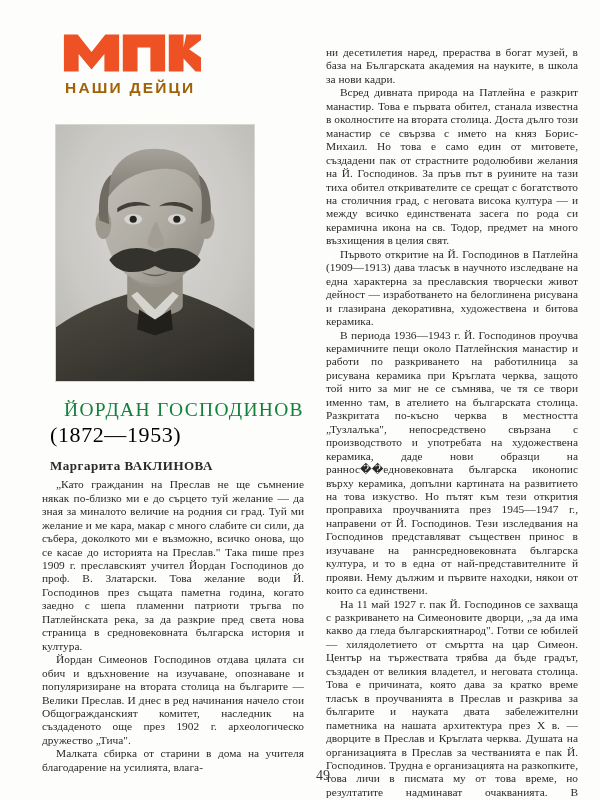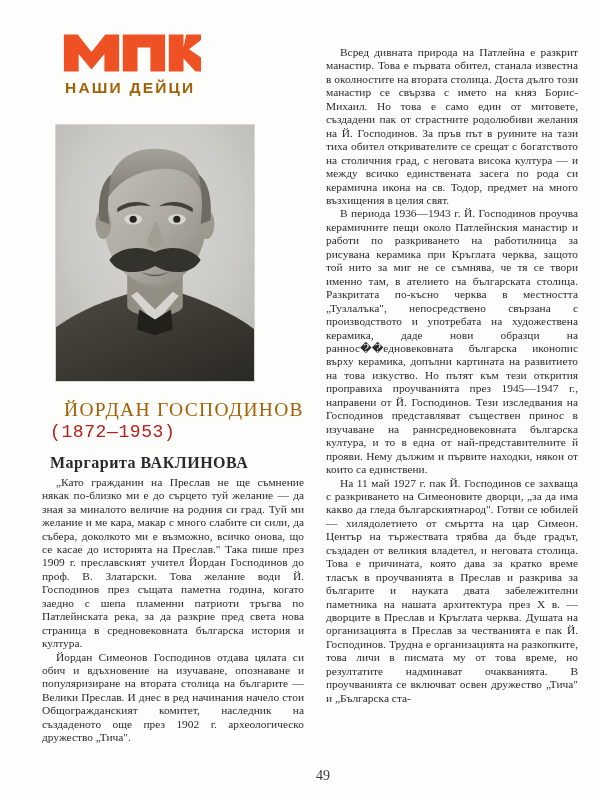--- a/index.html
+++ b/index.html
@@ -89,36 +89,36 @@
   
   .article-head {
     margin-top: 16px;
     text-align: left;
   }
   .article-title {
     font-family: "Liberation Serif", "DejaVu Serif", serif;
     font-size: 19.5px;
     font-weight: normal;
     letter-spacing: 1.3px;
-    color: #a16207;
+    color: #15803d;
     margin: 0 0 1px 22px;
     line-height: 1.18;
     white-space: nowrap;
   }
   .article-dates {
-    font-family: Liberation Mono, monospace;
-    font-size: 18px;
+    font-family: Liberation Serif, serif;
+    font-size: 22px;
     letter-spacing: 0.6px;
-    color: #b91c1c;
+    color: #000000;
     margin: 0 0 11px 8px;
     line-height: 1.15;
   }
   .article-author {
     font-family: "Liberation Serif", "DejaVu Serif", serif;
-    font-size: 16px;
+    font-size: 13px;
     font-weight: bold;
     letter-spacing: 0.5px;
     color: #2a2a2a;
     margin: 0 0 0 8px;
   }
 
   
   .body-text {
     font-size: 11.4px;
     line-height: 13.45px;
@@ -231,27 +231,30 @@
 
       <div class="article-head">
         <h1 class="article-title">ЙОРДАН ГОСПОДИНОВ</h1>
         <div class="article-dates">(1872—1953)</div>
         <div class="article-author">Маргарита  ВАКЛИНОВА</div>
       </div>
 
       <div class="body-text">
         <p>„Като гражданин на Преслав не ще съмнение някак по-близко ми е до сърцето туй желание — да зная за миналото величие на родния си град. Туй ми желание и ме кара, макар с много слабите си сили, да събера, доколкото ми е възможно, всичко онова, що се касае до историята на Преслав." Така пише през 1909 г. преславският учител Йордан Господинов до проф. В. Златарски. Това желание води Й. Господинов през същата паметна година, когато заедно с шепа пламенни патриоти тръгва по Патлейнската река, за да разкрие пред света нова страница в средновековната българска история и култура.</p>
         <p>Йордан Симеонов Господинов отдава цялата си обич и вдъхновение на изучаване, опознаване и популяризиране на втората столица на българите — Велики Преслав. И днес в ред начинания начело стои Общогражданският комитет, наследник на създаденото още през 1902 г. археологическо дружество „Тича".</p>
+        <p>Малката сбирка от старини в дома на учителя благодарение на усилията, влага-</p>
       </div>
 
     </div>
 
     <div class="col-right">
       <div class="body-text">
+        <p class="cont">ни десетилетия наред, прераства в богат музей, в база на Българската академия на науките, в школа за нови кадри.</p>
         <p>Всред дивната природа на Патлейна е разкрит манастир. Това е първата обител, станала известна в околностите на втората столица. Доста дълго този манастир се свързва с името на княз Борис-Михаил. Но това е само един от митовете, създадени пак от страстните родолюбиви желания на Й. Господинов. За пръв път в руините на тази тиха обител откривателите се срещат с богатството на столичния град, с неговата висока култура — и между всичко единствената засега по рода си керамична икона на св. Тодор, предмет на много възхищения в целия свят.</p>
+        <p>Първото откритие на Й. Господинов в Патлейна (1909—1913) дава тласък в научното изследване на една характерна за преславския творчески живот дейност — изработването на белоглинена рисувана и глазирана декоративна, художествена и битова керамика.</p>
         <p>В периода 1936—1943 г. Й. Господинов проучва керамичните пещи около Патлейнския манастир и работи по разкриването на работилница за рисувана керамика при Кръглата черква, защото той нито за миг не се съмнява, че тя се твори именно там, в ателието на българската столица. Разкритата по-късно черква в местността „Тузлалъка", непосредствено свързана с производството и употребата на художествена керамика, даде нови образци на раннос��едновековната българска иконопис върху керамика, допълни картината на развитието на това изкуство. Но пътят към тези открития проправиха проучванията през 1945—1947 г., направени от Й. Господинов. Тези изследвания на Господинов представляват съществен принос в изучаване на раннсредновековната българска култура, и то в една от най-представителните й прояви. Нему дължим и първите находки, някои от които са единствени.</p>
         <p>На 11 май 1927 г. пак Й. Господинов се захваща с разкриването на Симеоновите дворци, „за да има какво да гледа българскиятнарод". Готви се юбилей — хилядолетието от смъртта на цар Симеон. Център на тържествата трябва да бъде градът, създаден от великия владетел, и неговата столица. Това е причината, която дава за кратко време тласък в проучванията в Преслав и разкрива за българите и науката двата забележителни паметника на нашата архитектура през X в. — дворците в Преслав и Кръглата черква. Душата на организацията в Преслав за честванията е пак Й. Господинов. Трудна е организацията на разкопките, това личи в писмата му от това време, но резултатите надминават очакванията. В проучванията се включват освен дружество „Тича" и „Българска ста-</p>
         <p></p>
       </div>
     </div>
 
   </div>
 
   <div class="folio">49</div>
 

